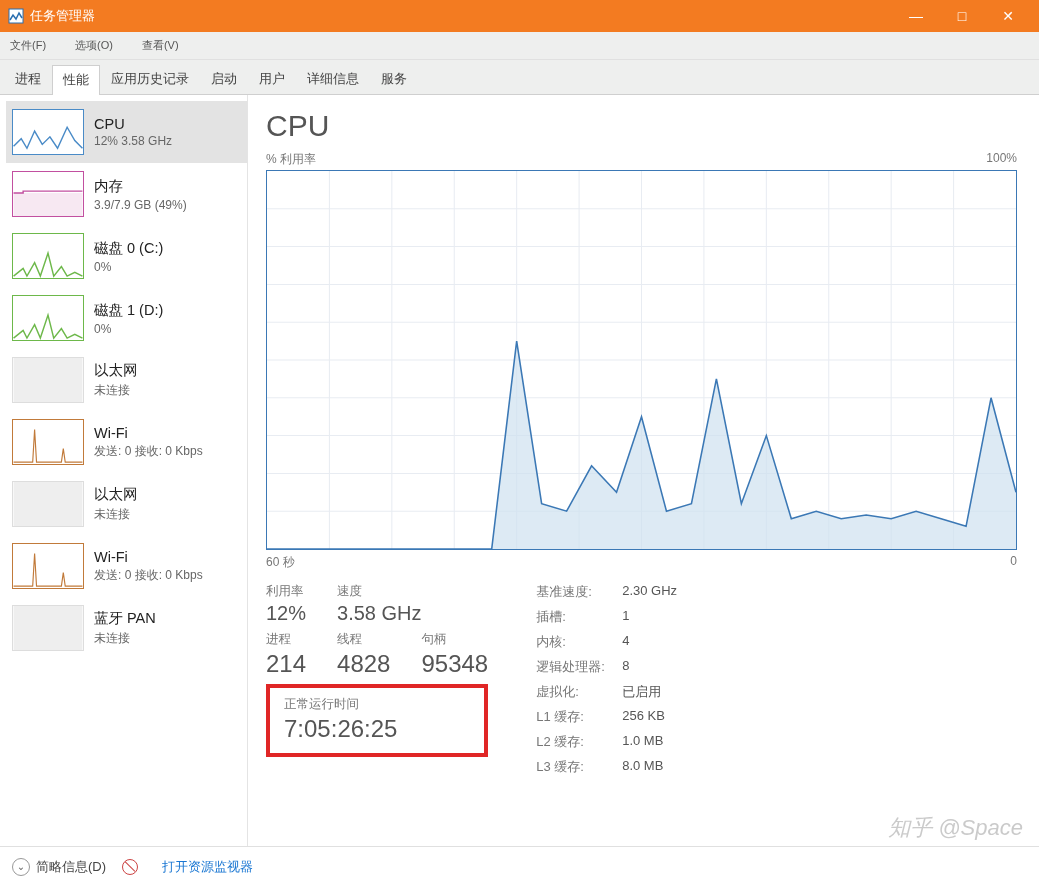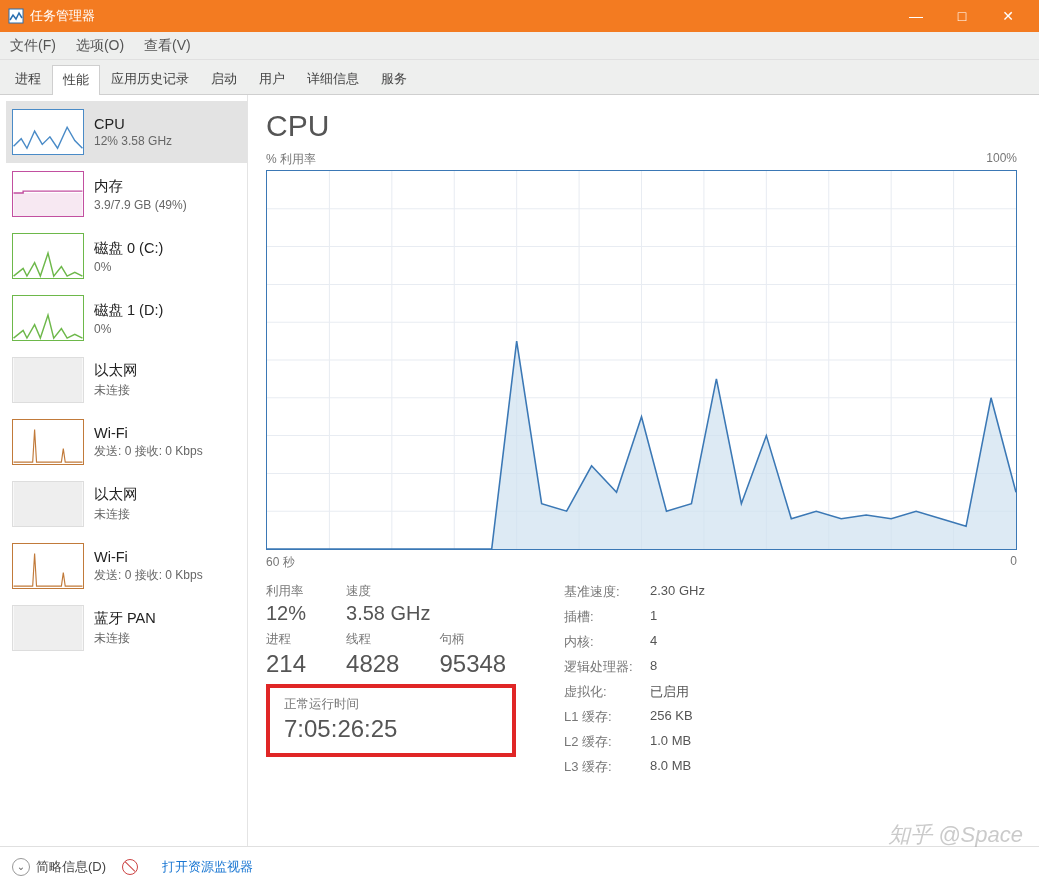--- a/index.html
+++ b/index.html
@@ -1,21 +1,21 @@
 <!DOCTYPE html>
 <html><head>
 <meta charset="utf-8">
 <style>
 * { box-sizing: border-box; margin: 0; padding: 0; }
 body { font-family: "Microsoft YaHei", "Segoe UI", sans-serif; font-size: 13px; color: #333; background: #fff; width: 1039px; height: 883px; overflow: hidden; position: relative; }
 .titlebar { height: 32px; background: #f37b21; color: #fff; display: flex; align-items: center; padding: 16px 8px; }
 .titlebar .icon { width: 16px; height: 16px; margin-right: 6px; display: inline-flex; align-items: center; justify-content: center; }
 .titlebar .title { flex: 1; font-size: 13px; }
 .titlebar .win-btn { width: 46px; height: 32px; display: inline-flex; align-items: center; justify-content: center; color: #fff; font-size: 14px; }
-.menubar { height: 28px; display: flex; align-items: center; padding: 0 6px; gap: 12px; background: #eeefee; border-bottom: 1px solid #e0e0e0; font-size: 14px; color: #555; }
+.menubar { height: 28px; display: flex; align-items: center; padding: 0 6px; gap: 21px; background: #eeefee; border-bottom: 1px solid #e0e0e0; font-size: 11px; color: #555; }
 .menubar span { padding: 3px 4px; }
 .tabs { display: flex; background: #eeefee; border-bottom: 1px solid #cfcfcf; padding: 4px 4px 0; gap: 0; }
 .tab { padding: 5px 10px 6px; font-size: 13px; color: #444; border: 1px solid transparent; border-bottom: none; cursor: pointer; }
 .tab.active { background: #fff; border-color: #cfcfcf; position: relative; top: 1px; }
 .content { display: flex; height: calc(100% - 32px - 28px - 32px - 40px); }
 .sidebar { width: 248px; border-right: 1px solid #e4e4e4; overflow-y: scroll; padding: 6px 0 6px 6px; }
 .sidebar::-webkit-scrollbar { width: 16px; }
 .sidebar::-webkit-scrollbar-thumb { background: #c0c0c0; border: 3px solid #f0f0f0; border-radius: 8px; }
 .sidebar::-webkit-scrollbar-track { background: #f0f0f0; }
 .side-item { display: flex; padding: 8px 6px; gap: 10px; align-items: center; cursor: pointer; }
@@ -27,38 +27,38 @@
 .main { flex: 1; padding: 14px 22px 8px 18px; overflow: hidden; }
 .main-head { display: flex; justify-content: space-between; align-items: baseline; }
 .main-title { font-size: 30px; font-weight: 400; color: #555; }
 .main-sub { font-size: 15px; color: #555; }
 .chart-meta { display: flex; justify-content: space-between; font-size: 12px; color: #777; margin-top: 8px; }
 .chart { height: 380px; border: 1px solid #3b78b5; margin-top: 2px; position: relative; }
 .chart svg { width: 100%; height: 100%; display: block; }
 .chart-bottom { display: flex; justify-content: space-between; font-size: 12px; color: #777; margin-top: 4px; }
 .stats { display: flex; gap: 40px; margin-top: 12px; }
 .left-stats { }
-.stat-row { display: flex; gap: 40px; margin-bottom: 6px; }
+.stat-row { display: flex; gap: 31px; margin-bottom: 6px; }
 .stat-block .label { font-size: 12.5px; color: #777; }
 .stat-block .value { font-size: 20px; color: #555; margin-top: 2px; }
 .stat-block.sm .value { font-size: 24px; }
-.uptime-box { border: 4px solid #e02626; padding: 8px 14px 10px; margin-top: 6px; width: 250px; }
+.uptime-box { border: 4px solid #e02626; padding: 8px 14px 10px; margin-top: 6px; width: 222px; }
 .uptime-box .label { font-size: 12.5px; color: #777; }
 .uptime-box .value { font-size: 24px; color: #555; margin-top: 2px; }
 .right-stats { margin-left: 8px; }
 .spec-row { display: flex; font-size: 13px; color: #555; margin-bottom: 7px; }
 .spec-row .k { width: 86px; color: #777; }
 .spec-row .v { color: #555; }
 .footer { height: 40px; border-top: 1px solid #e0e0e0; display: flex; align-items: center; padding: 0 12px; gap: 16px; font-size: 13px; }
 .footer .collapse { display: flex; align-items: center; gap: 6px; color: #444; }
 .footer .circle { width: 18px; height: 18px; border: 1px solid #999; border-radius: 50%; display: inline-flex; align-items: center; justify-content: center; font-size: 10px; color: #666; }
 .footer .rmon { display: flex; align-items: center; gap: 24px; color: #1976d2; }
 .footer .rmon-icon { width: 16px; height: 16px; border: 1px solid #c44; border-radius: 50%; display: inline-flex; align-items: center; justify-content: center; position: relative; }
 .footer .rmon-icon::before { content: ""; position: absolute; width: 14px; height: 1px; background: #c44; transform: rotate(45deg); }
-.watermark { position: absolute; right: 16px; bottom: 33px; font-size: 22px; color: rgba(150,150,150,0.5); font-style: italic; pointer-events: none; }
+.watermark { position: absolute; right: 16px; bottom: 40px; font-size: 22px; color: rgba(150,150,150,0.5); font-style: italic; pointer-events: none; }
 </style>
 </head>
 <body>
 
 <div class="titlebar">
   <span class="icon">
     <svg viewBox="0 0 16 16">
         <rect x="1" y="1" width="14" height="14" fill="#fff" stroke="#2a6fb0"></rect>
         <polyline points="2,12 5,7 8,11 11,5 14,10" fill="none" stroke="#2a6fb0" stroke-width="1.5"></polyline>
       </svg>

